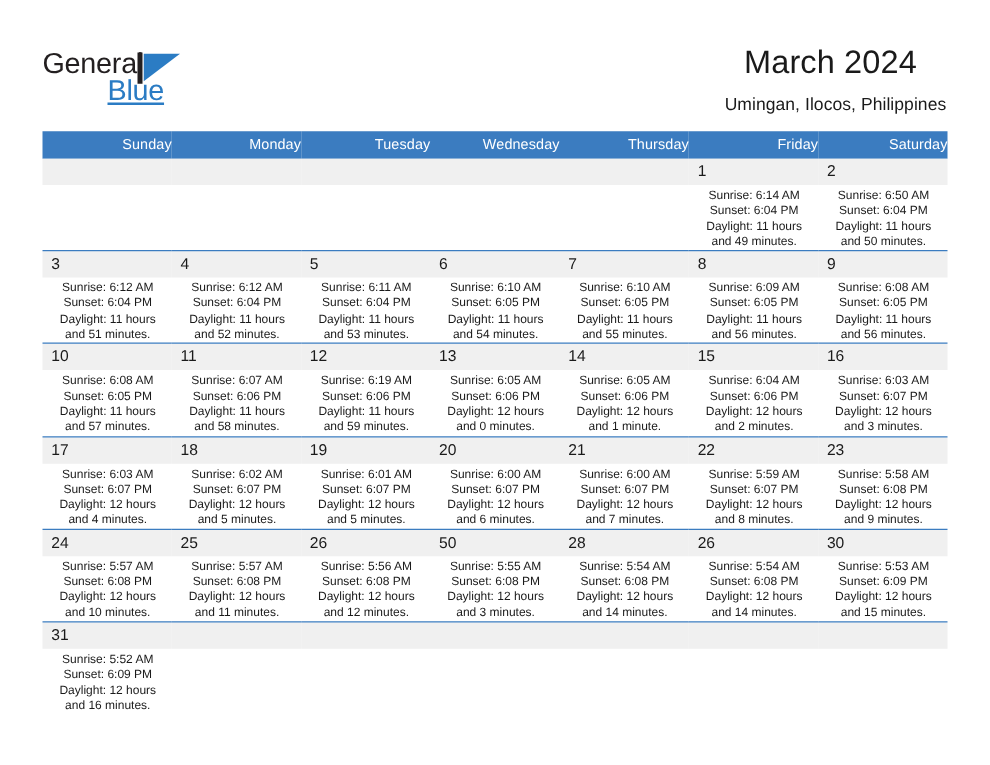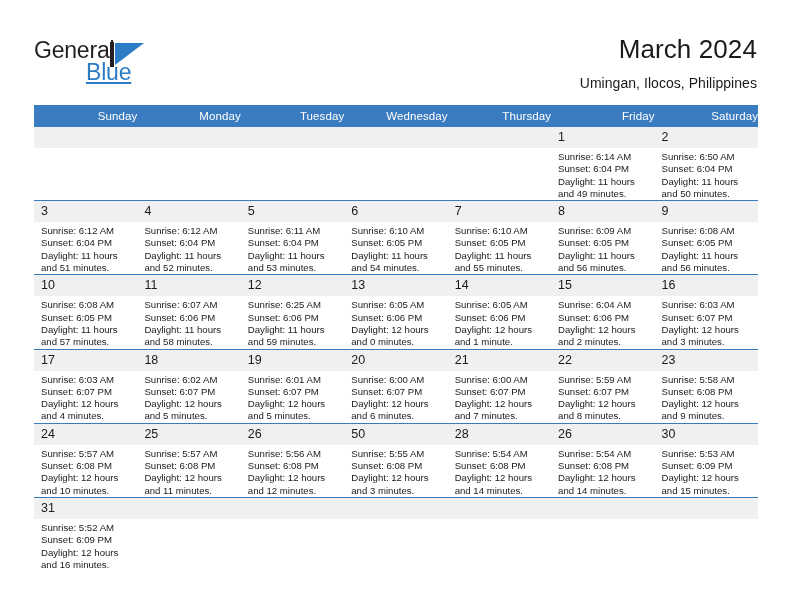--- a/index.html
+++ b/index.html
@@ -77,21 +77,21 @@
     width: 0;
     height: 0;
     border-left: 29px solid #2b7cc4;
     border-bottom: 22px solid transparent;
   }
 
   .title-block {
     position: absolute;
     right: 35px;
     top: 33px;
-    text-align: right;
+    text-align: center;
   }
   .cal-title {
     font-size: 26px;
     line-height: 32px;
     color: #1a1a1a;
     font-weight: normal;
     margin: 0;
     letter-spacing: 0.1px;
   }
   .cal-subtitle {
@@ -140,20 +140,21 @@
     min-height: 14px;
   }
   .daynum.empty {
     color: transparent;
   }
   .info {
     padding: 3px 6px 0 7px;
     font-size: 9.6px;
     line-height: 12.3px;
     color: #1a1a1a;
+    text-align: center;
   }
   .info div {
     white-space: nowrap;
   }
   .cell-empty .info { visibility: hidden; }
 </style>
 </head>
 <body>
 
 <div class="page">
@@ -334,21 +335,21 @@
             <div class="info">
               <div>Sunrise: 6:07 AM</div>
               <div>Sunset: 6:06 PM</div>
               <div>Daylight: 11 hours</div>
               <div>and 58 minutes.</div>
             </div>
           </td>
           <td class="day-cell">
             <div class="daynum">12</div>
             <div class="info">
-              <div>Sunrise: 6:25 AM</div>
+              <div>Sunrise: 6:19 AM</div>
               <div>Sunset: 6:06 PM</div>
               <div>Daylight: 11 hours</div>
               <div>and 59 minutes.</div>
             </div>
           </td>
           <td class="day-cell">
             <div class="daynum">13</div>
             <div class="info">
               <div>Sunrise: 6:05 AM</div>
               <div>Sunset: 6:06 PM</div>

